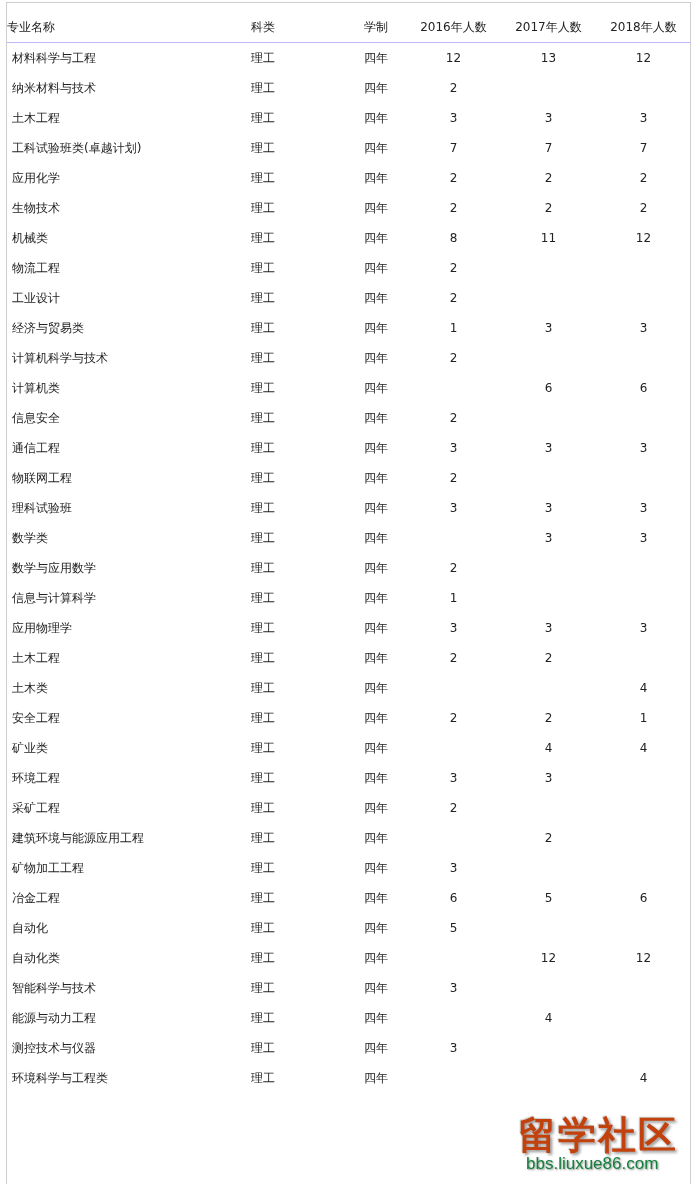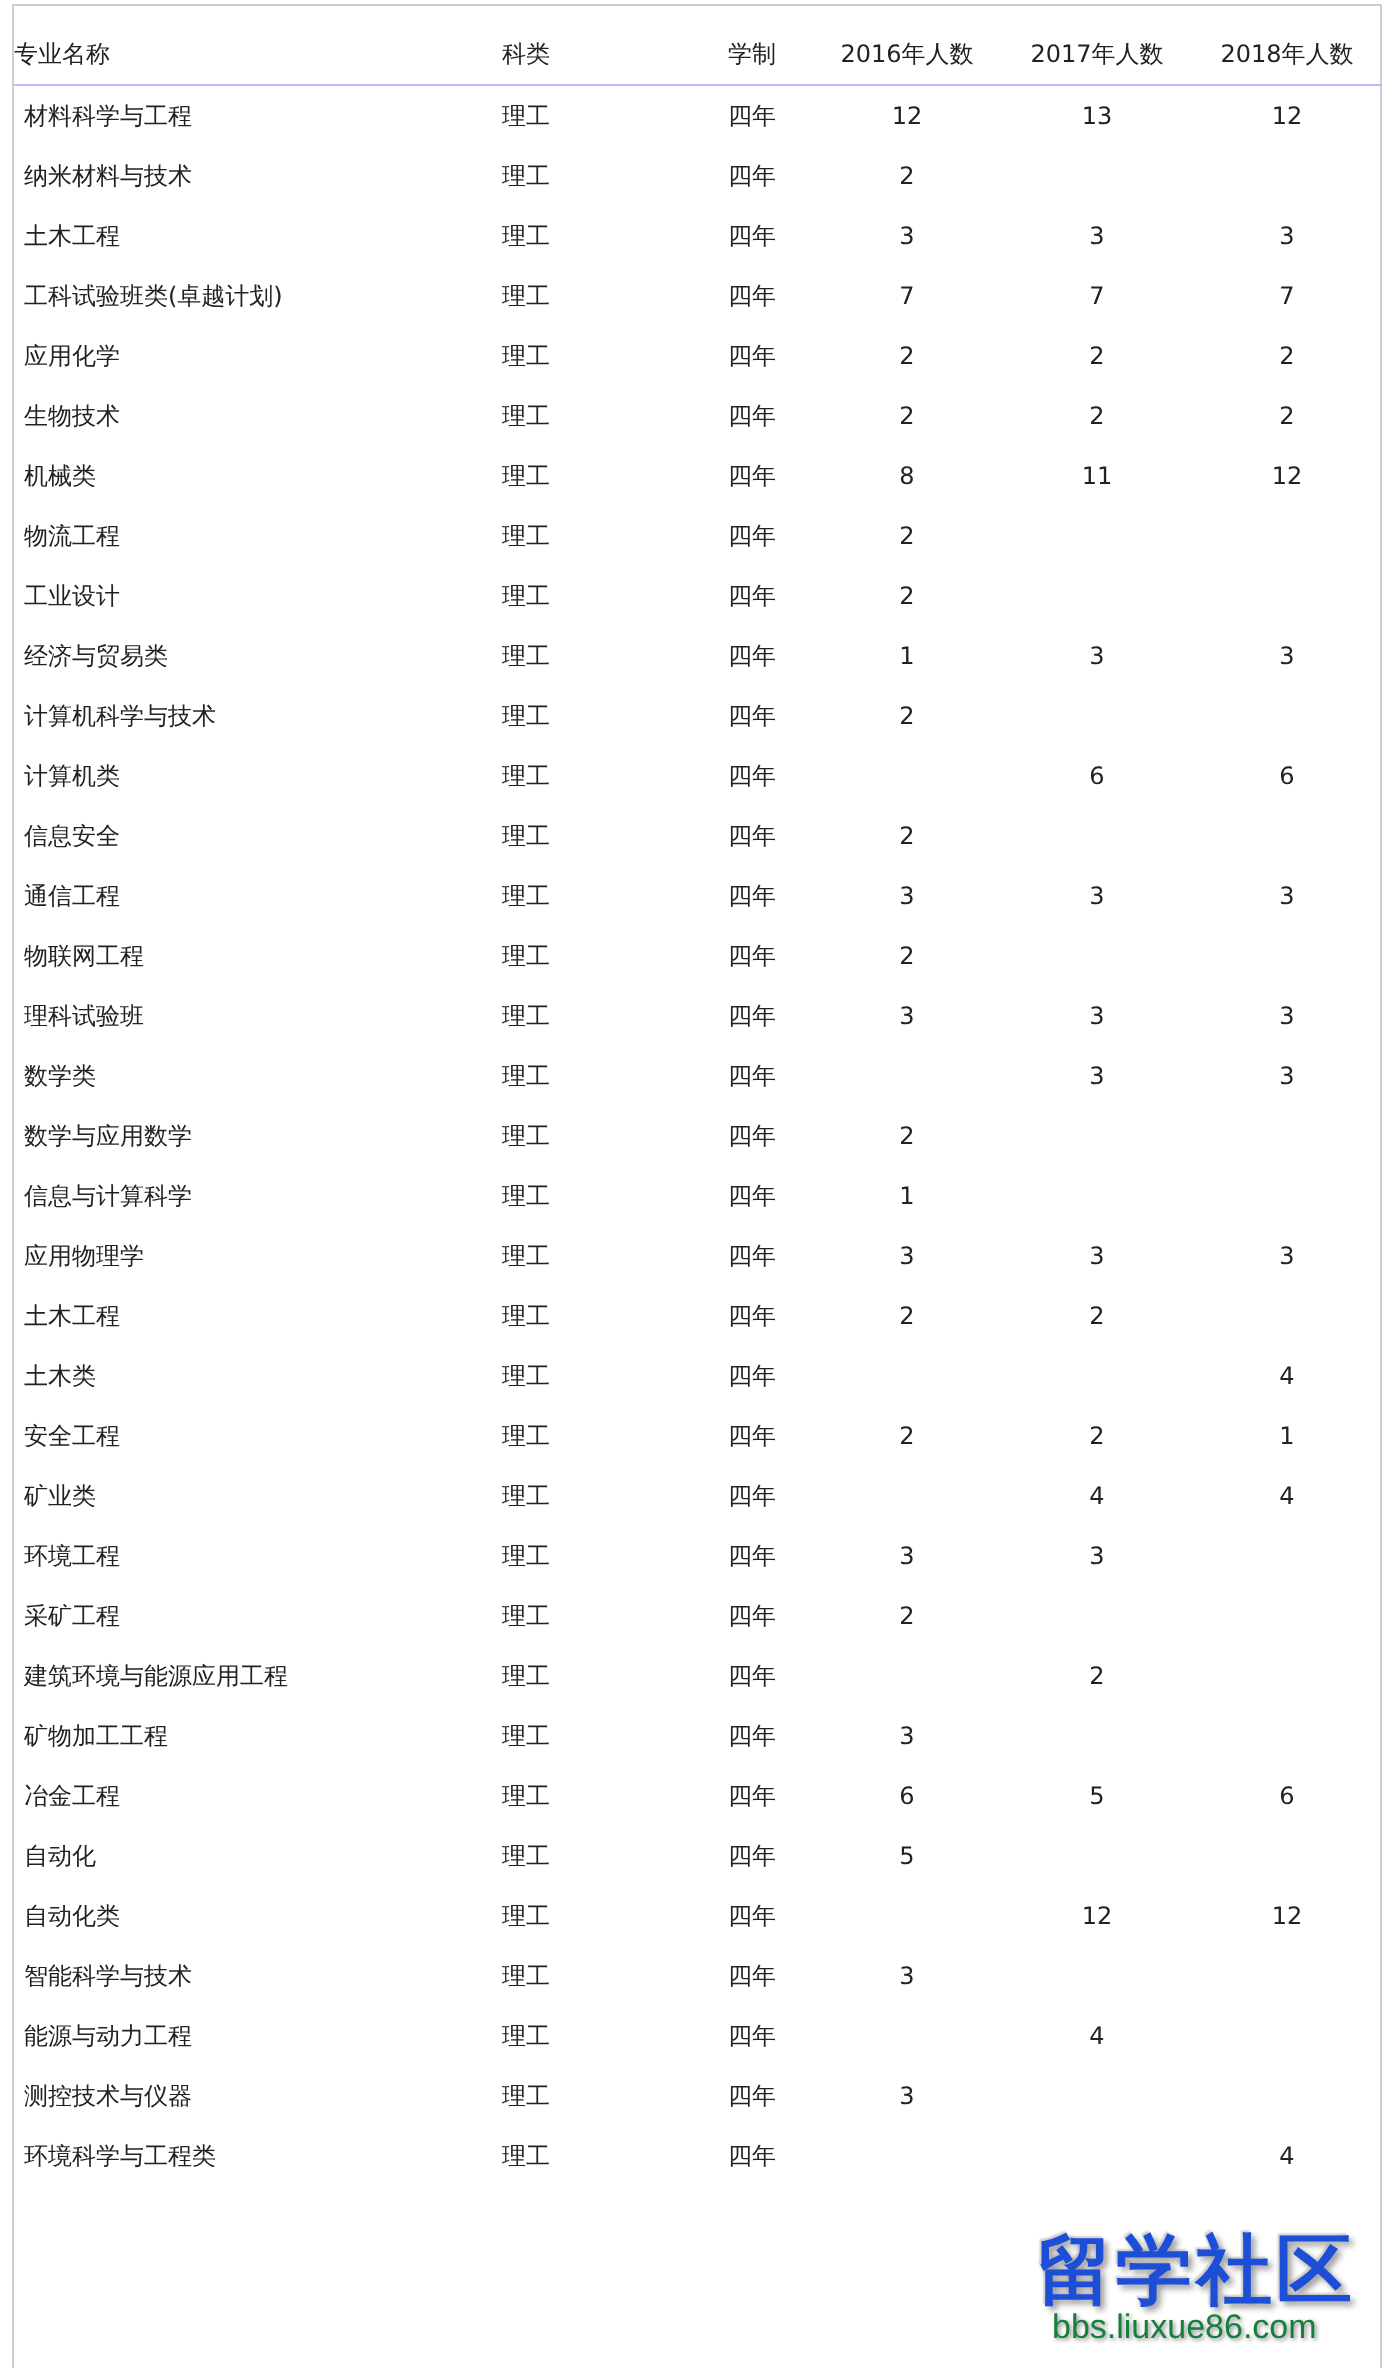--- a/index.html
+++ b/index.html
@@ -10,21 +10,21 @@
     table { position: absolute; left: 7px; top: 12px; width: 682px; border-collapse: collapse; table-layout: fixed; }
     th, td { font-size: 12px; font-weight: normal; height: 30px; padding: 0; white-space: nowrap; }
     thead th { height: 30px; border-bottom: 1px solid #c4b5fd; }
     .c-name { width: 244px; text-align: left; }
     .c-type { width: 95px; text-align: left; }
     .c-dur  { width: 60px; text-align: center; }
     .c-num  { width: 95px; text-align: center; }
     thead .c-name { padding-left: 0; }
     tbody .c-name { padding-left: 5px; }
     .watermark { position: absolute; left: 518px; top: 1110px; width: 172px; height: 74px; pointer-events: none; }
-    .wm-big { position: absolute; left: 0; top: 0; font-size: 38px; font-weight: bold; color: #1d4ed8;
+    .wm-big { position: absolute; left: 0; top: 0; font-size: 38px; font-weight: bold; color: #c2410c;
               letter-spacing: 2px; text-shadow: 2px 2px 3px #9a9a9a, -1px -1px 1px #d0d0d0; font-family: "DejaVu Sans", sans-serif; }
     .wm-small { position: absolute; left: 8px; top: 44px; font-size: 17px; color: #15803d;
                 text-shadow: 1px 1px 2px #8a8a8a; font-family: Liberation Sans, sans-serif; }
   </style>
 </head>
 <body>
 
 <div class="frame"></div>
 
 <table>

